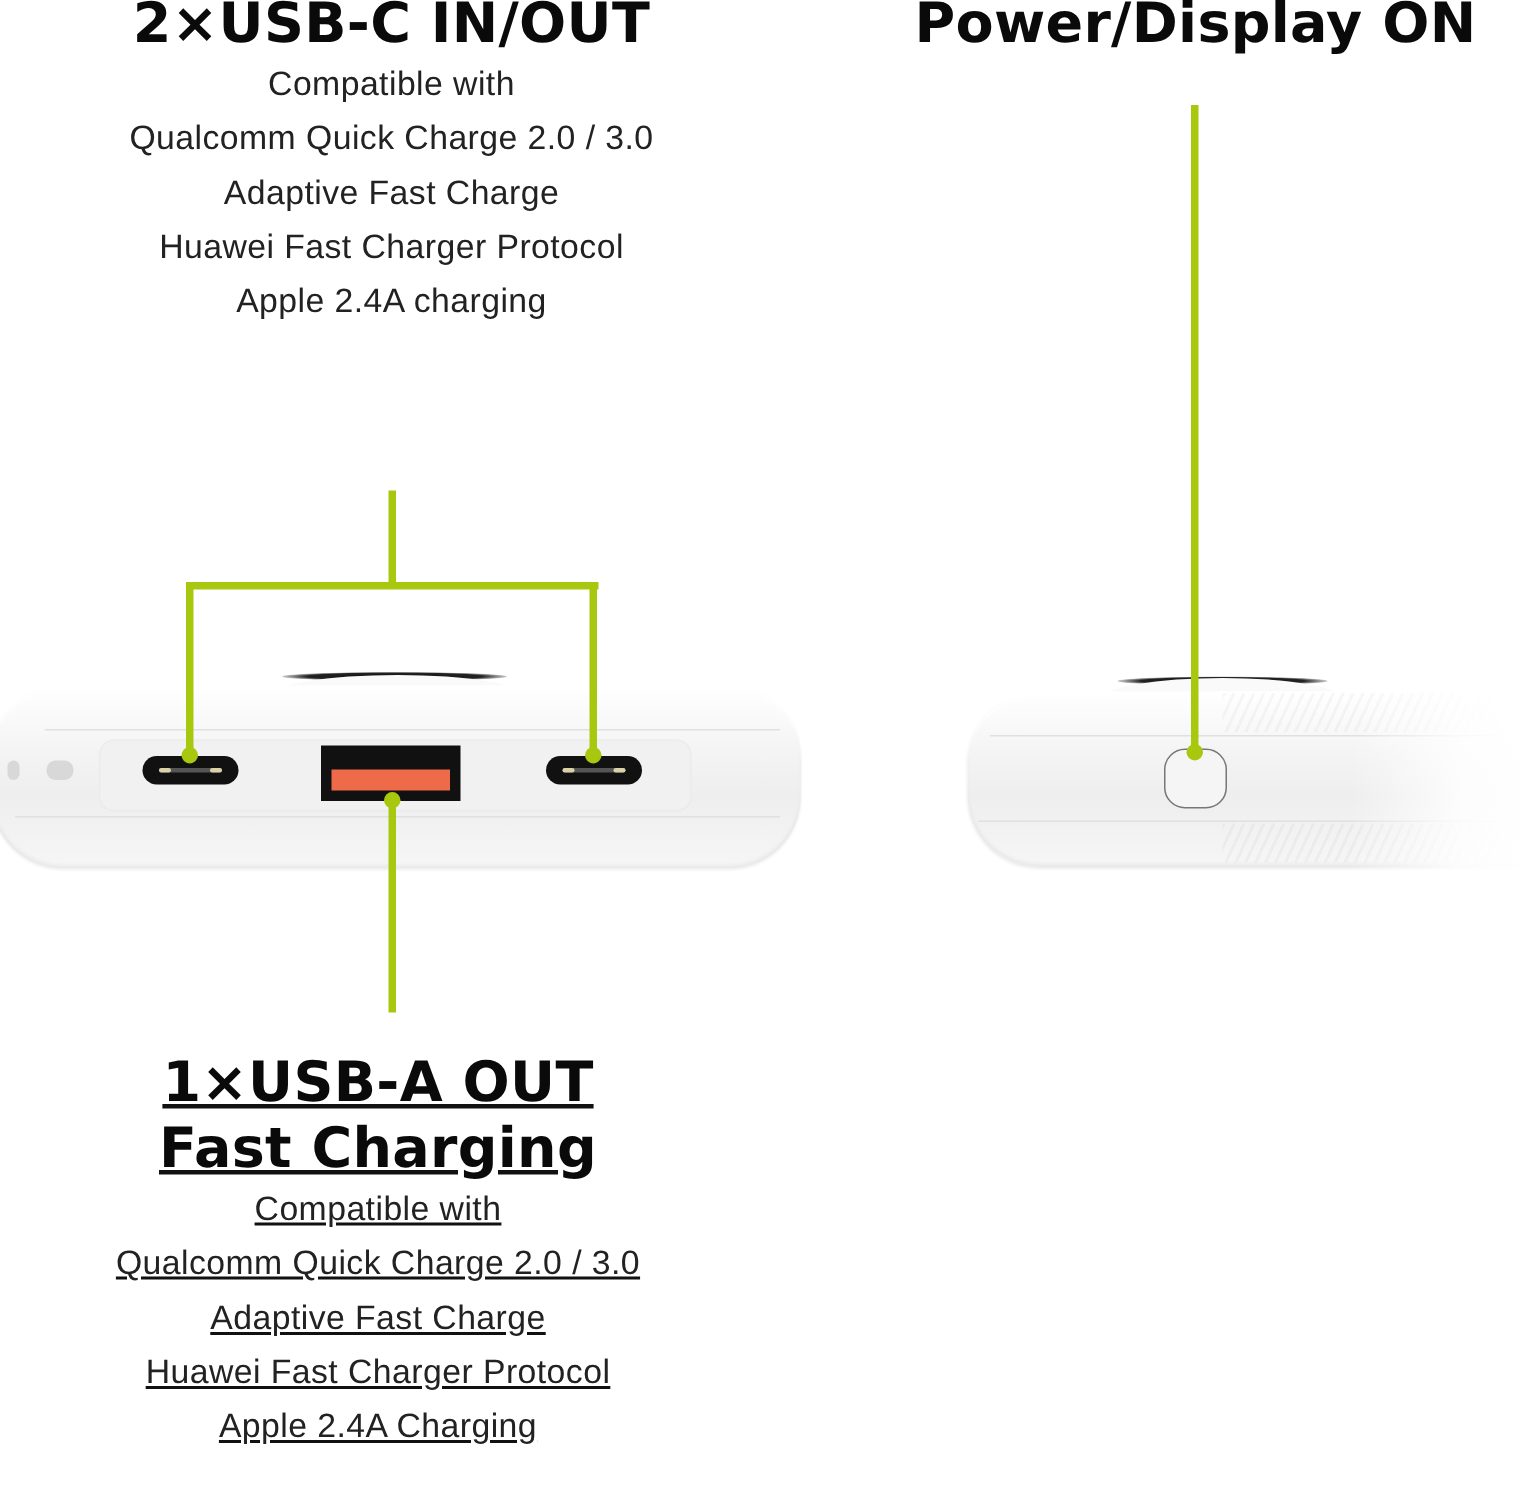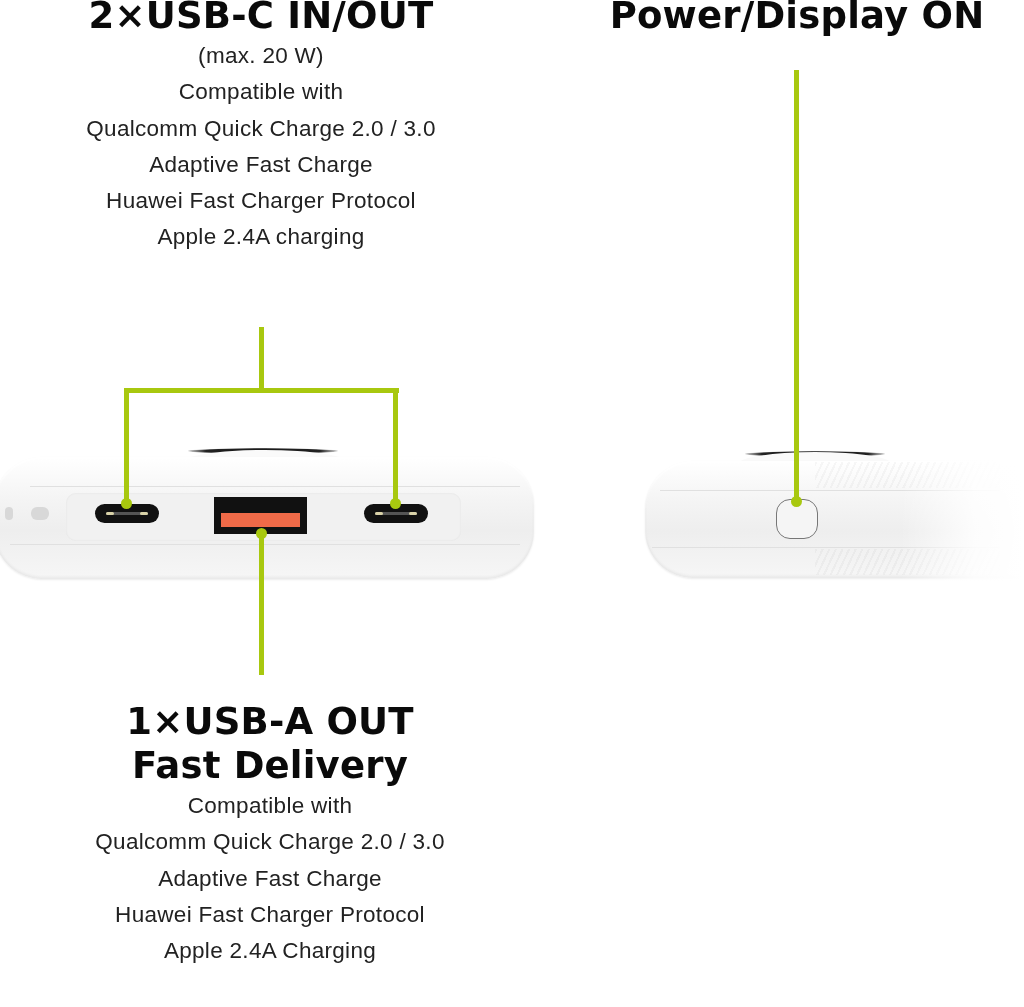--- a/index.html
+++ b/index.html
@@ -2,21 +2,21 @@
 <html><head>
 <meta charset="utf-8">
 <style>
   html, body { margin:0; padding:0; background:#ffffff; }
   body { width:1024px; height:1007px; position:relative; overflow:hidden;
          font-family:"DejaVu Sans", "Liberation Sans", sans-serif; color:#111; }
   .block { position:absolute; text-align:center; }
   .title { font-weight:bold; font-size:37px; line-height:44px; letter-spacing:0.2px; color:#0a0a0a; white-space:nowrap; }
   .spec { font-size:22.5px; line-height:36.3px; color:#222; font-weight:normal; white-space:nowrap; font-family:"Liberation Sans", "DejaVu Sans", sans-serif; letter-spacing:0.3px; }
   #usbc-block { left:20px; top:-6px; width:482px; }
-  #usba-block { left:29px; top:700px; width:482px; }
+  #usba-block { left:11px; top:700px; width:482px;text-decoration:underline; }
   #power-block { left:600px; top:-6px; width:394px; }
 
   .line { position:absolute; background:var(--accent); }
   .dot { position:absolute; width:11px; height:11px; border-radius:50%; background:var(--accent); }
 
   
   .device { position:absolute; }
   .bank-body { position:absolute; border-radius:48px; background:linear-gradient(#ffffff 0%, #f4f4f4 35%, #eeeeee 60%, #f6f6f6 100%);
                box-shadow: inset 0 -2px 3px rgba(0,0,0,0.06), inset 0 2px 2px rgba(255,255,255,0.9), 0 1px 2px rgba(0,0,0,0.08); }
   .seam { position:absolute; height:1px; background:#e0e0e0; }
@@ -32,35 +32,34 @@
   .slot { position:absolute; height:13px; background:#d8d8d8; border-radius:6px; }
   .button { position:absolute; width:40px; height:38px; border:1.5px solid #777; border-radius:14px; background:#f5f5f5; }
   .fade { position:absolute; background:linear-gradient(to right, rgba(255,255,255,0) 0%, rgba(255,255,255,0.85) 60%, #ffffff 100%); }
   .ribs { position:absolute; background:repeating-linear-gradient(115deg, rgba(0,0,0,0.03) 0 2px, rgba(0,0,0,0) 2px 6px); }
 </style>
 </head>
 <body>
 
 <div class="block" id="usbc-block">
   <div class="title">2×USB-C IN/OUT</div>
-  <div class="spec">(max. 20 W)</div>
   <div class="spec">Compatible with</div>
   <div class="spec">Qualcomm Quick Charge 2.0 / 3.0</div>
   <div class="spec">Adaptive Fast Charge</div>
   <div class="spec">Huawei Fast Charger Protocol</div>
   <div class="spec">Apple 2.4A charging</div>
 </div>
 
 <div class="block" id="power-block">
   <div class="title">Power/Display ON</div>
 </div>
 
 <div class="block" id="usba-block">
   <div class="title">1×USB-A OUT</div>
-  <div class="title">Fast Delivery</div>
+  <div class="title">Fast Charging</div>
   <div class="spec">Compatible with</div>
   <div class="spec">Qualcomm Quick Charge 2.0 / 3.0</div>
   <div class="spec">Adaptive Fast Charge</div>
   <div class="spec">Huawei Fast Charger Protocol</div>
   <div class="spec">Apple 2.4A Charging</div>
 </div>
 
 <div class="device" style="left:0; top:0; width:520px; height:1007px;">
   <div class="bump-shadow" style="left:188px; top:448px; width:150px;"></div>
   <div class="top-bump" style="left:180px; top:450px; width:170px;"></div>

